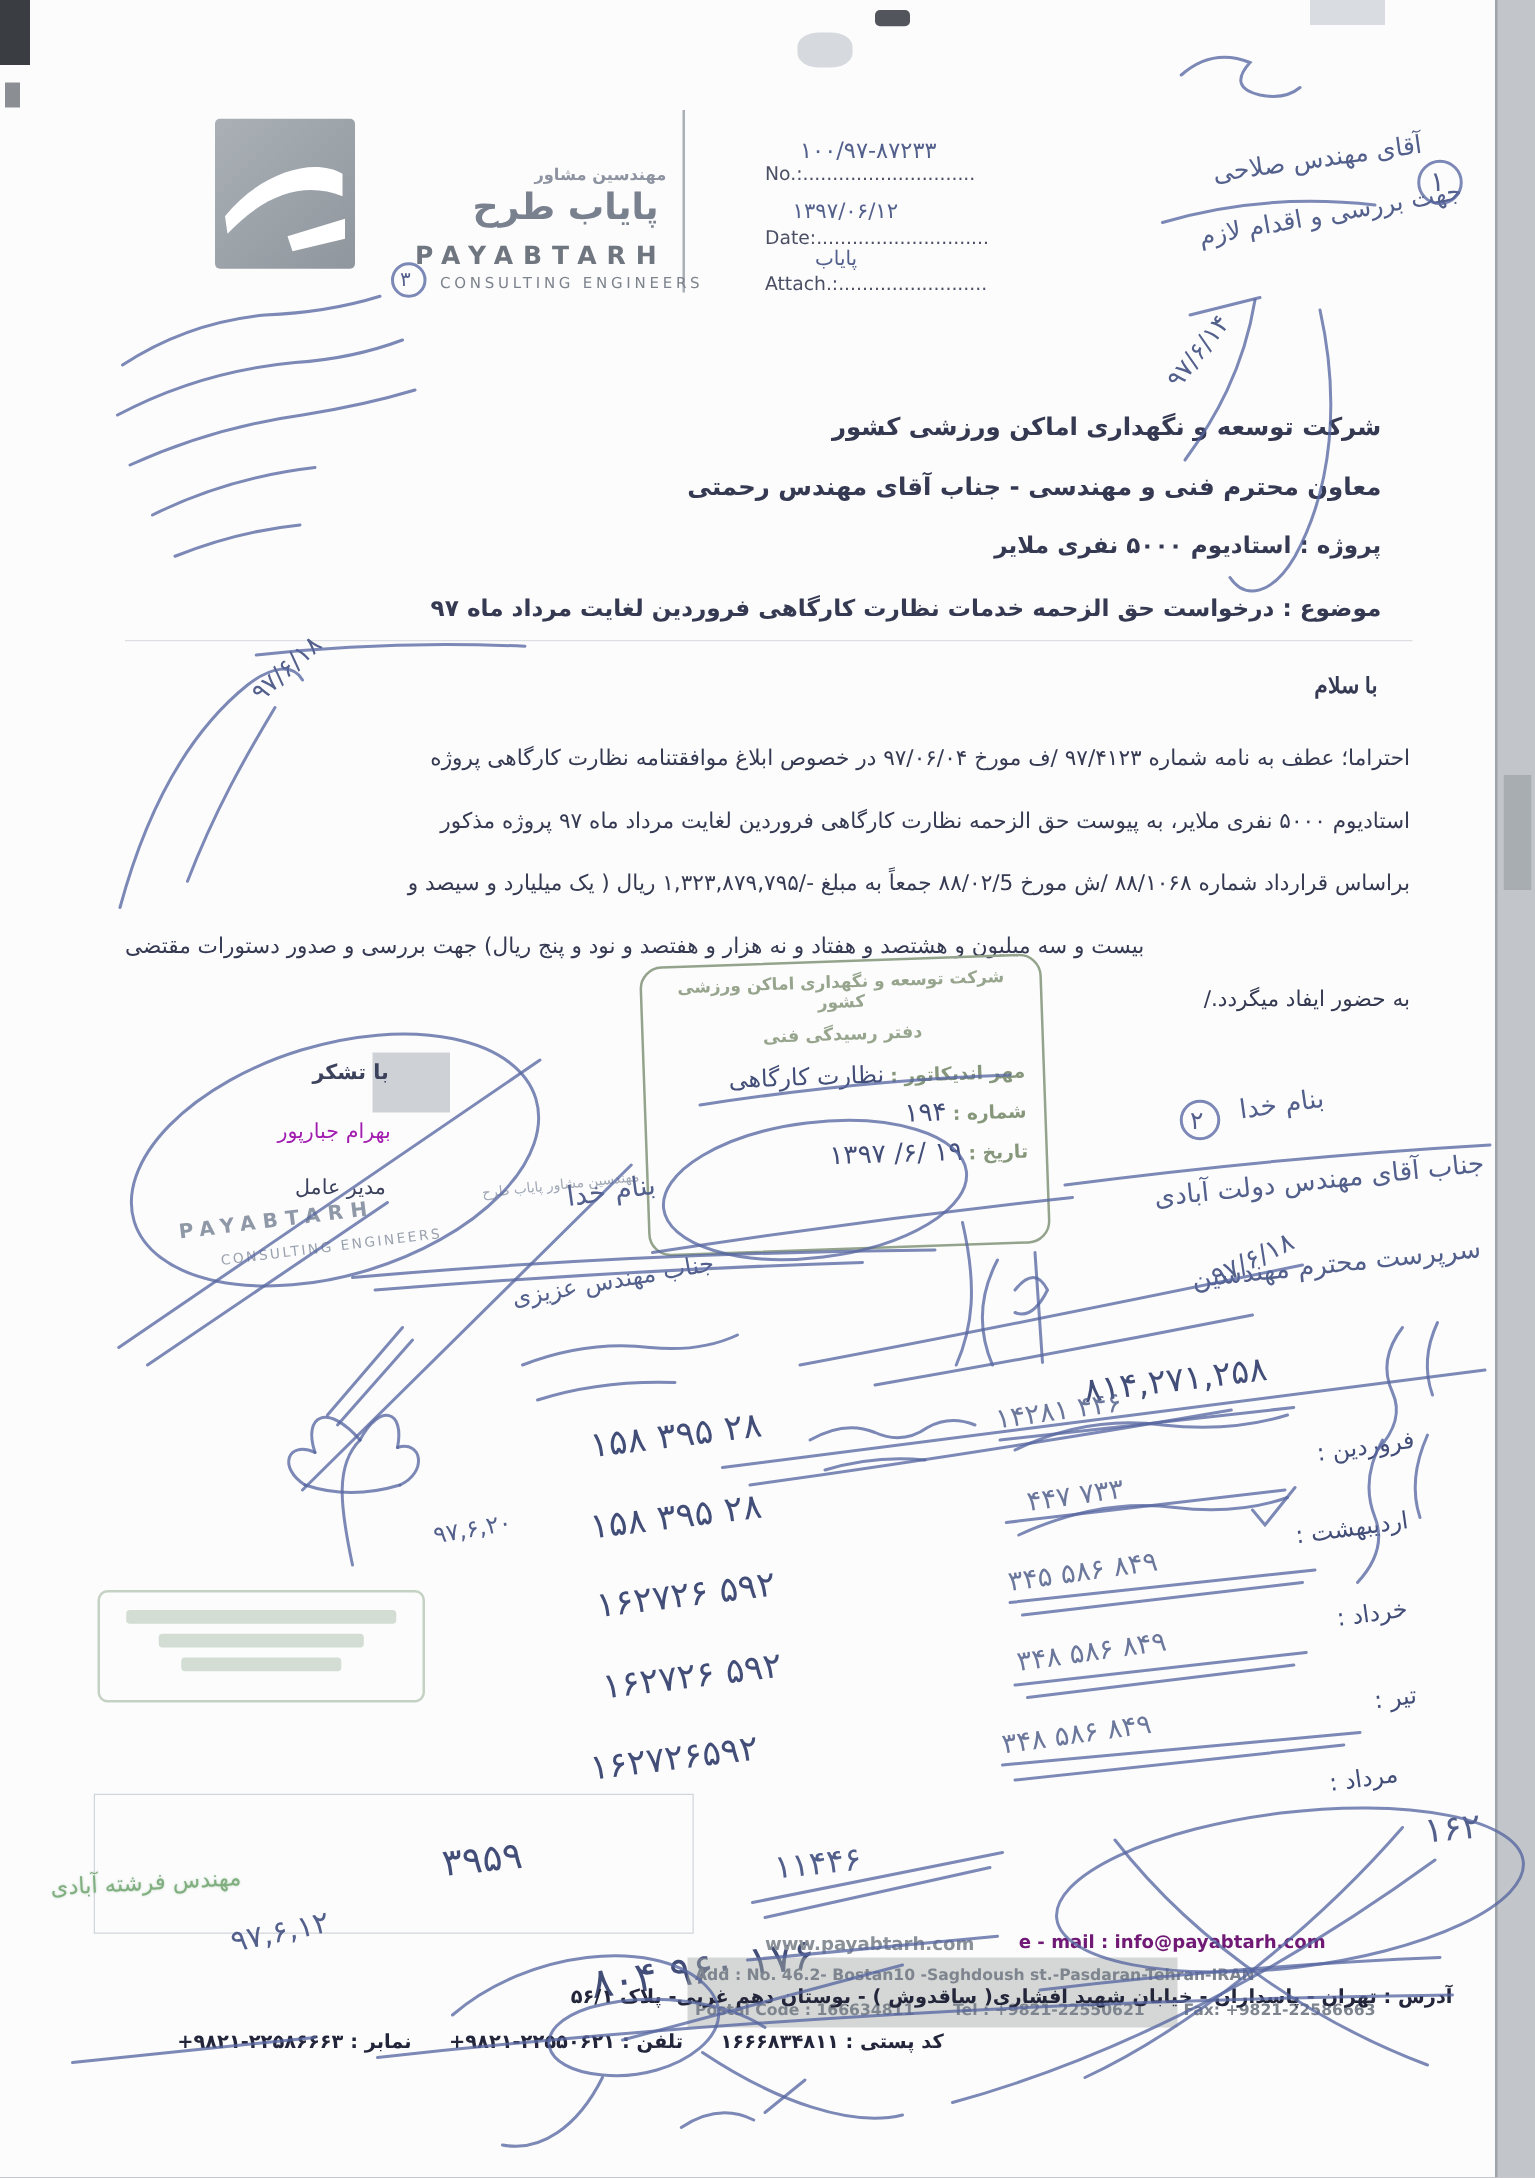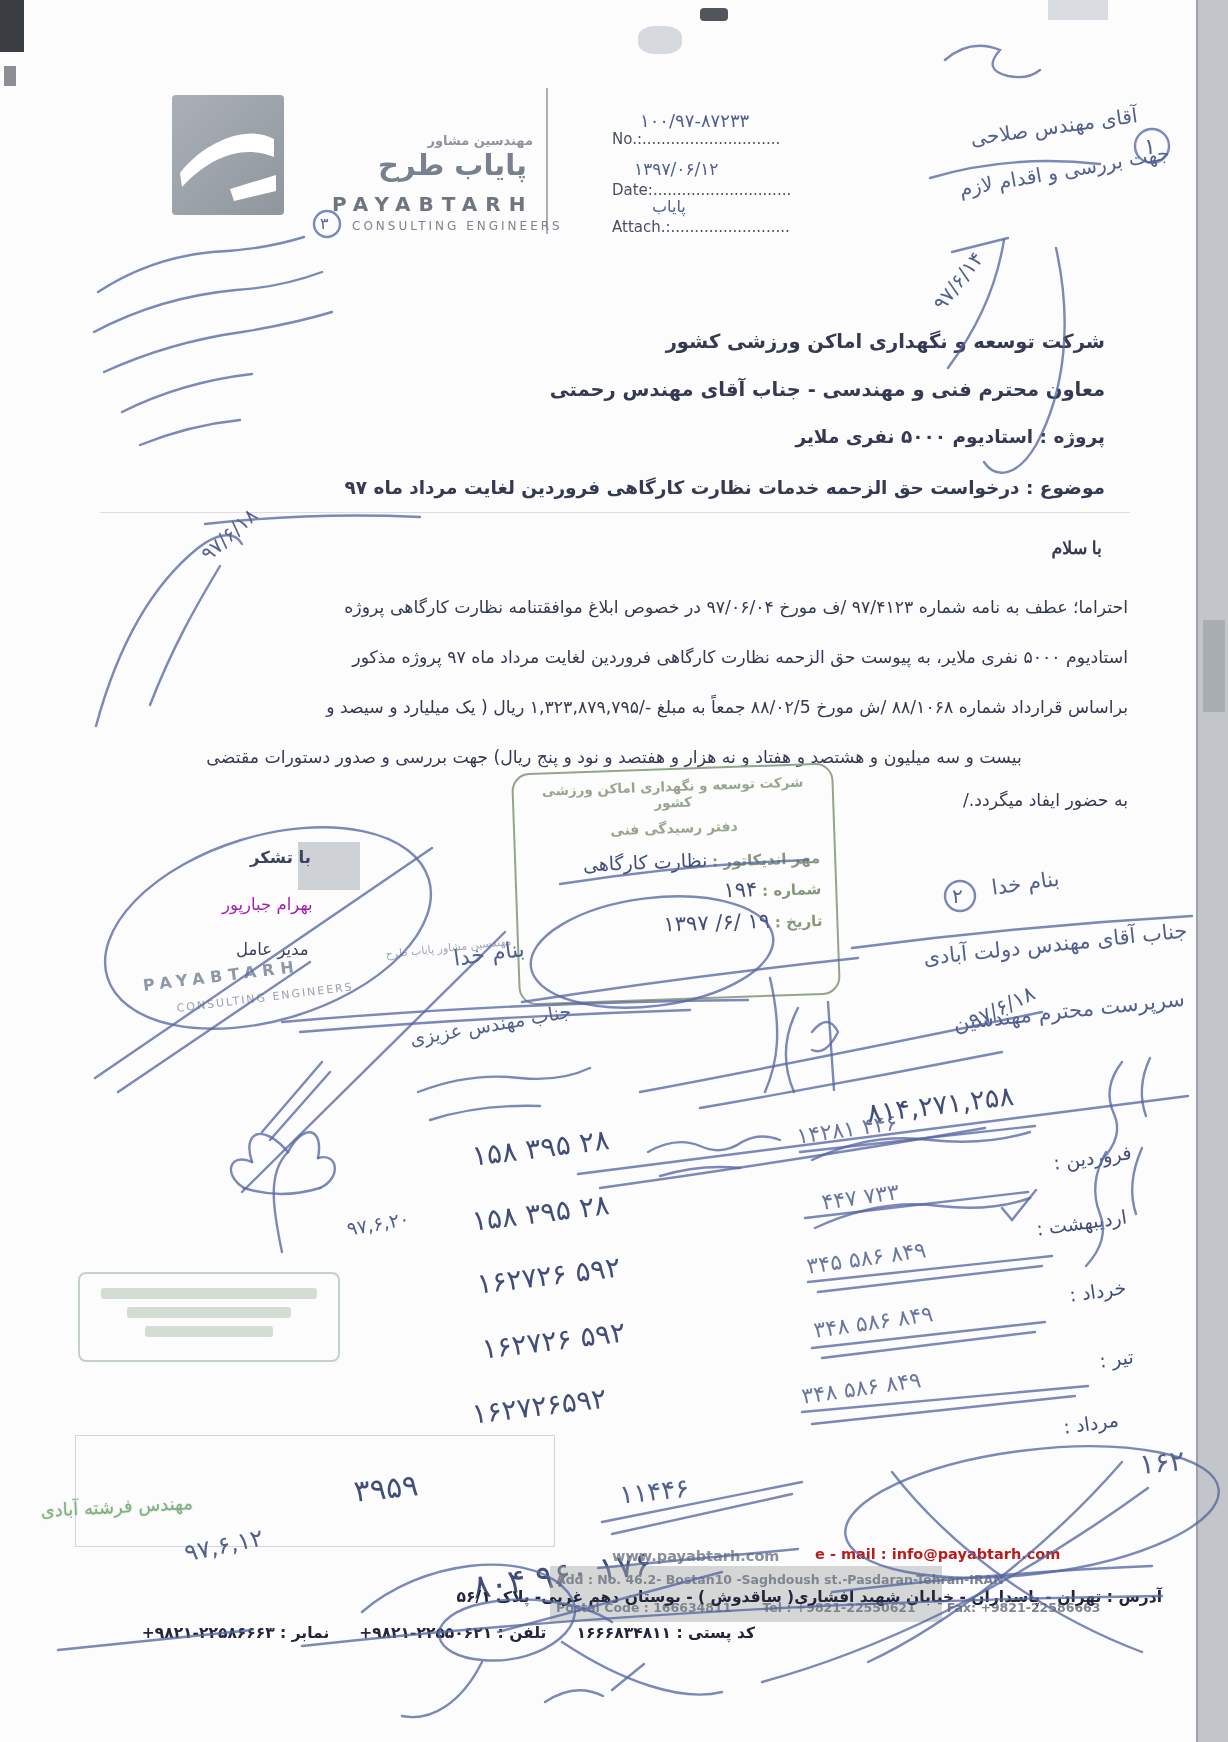--- a/index.html
+++ b/index.html
@@ -67,21 +67,21 @@
   <div class="abs fa print bold" style="right:123px;top:330px;font-size:19.5px;">شرکت توسعه و نگهداری اماکن ورزشی کشور</div>
   <div class="abs fa print bold" style="right:123px;top:378px;font-size:19.5px;">معاون محترم فنی و مهندسی - جناب آقای مهندس رحمتی</div>
   <div class="abs fa print bold" style="right:123px;top:426px;font-size:18.5px;">پروژه : استادیوم ۵۰۰۰ نفری ملایر</div>
   <div class="abs fa print bold" style="right:123px;top:477px;font-size:18.5px;">موضوع : درخواست حق الزحمه خدمات نظارت کارگاهی فروردین لغایت مرداد ماه ۹۷</div>
   <div class="abs fa print bold" style="right:126px;top:538px;font-size:17.5px;font-family:Liberation Serif, serif;">با سلام</div>
   <div class="abs hw rot num" style="left:196px;top:548px;font-size:20px;transform:rotate(-42deg);">۹۷/۶/۱۸</div>
 
   <div class="abs fa print" style="left:100px;width:1028px;top:597px;font-size:17.3px;text-align:right;">احتراما؛ عطف به نامه شماره ۹۷/۴۱۲۳ /ف مورخ ۹۷/۰۶/۰۴ در خصوص ابلاغ موافقتنامه نظارت کارگاهی پروژه</div>
   <div class="abs fa print" style="left:100px;width:1028px;top:647px;font-size:17.3px;text-align:right;">استادیوم ۵۰۰۰ نفری ملایر، به پیوست حق الزحمه نظارت کارگاهی فروردین لغایت مرداد ماه ۹۷ پروژه مذکور</div>
   <div class="abs fa print" style="left:100px;width:1028px;top:697px;font-size:17.3px;text-align:right;">براساس قرارداد شماره ۸۸/۱۰۶۸ /ش مورخ ۸۸/۰۲/5 جمعاً به مبلغ -/۱,۳۲۳,۸۷۹,۷۹۵ ریال ( یک میلیارد و سیصد و</div>
-  <div class="abs fa print" style="left:100px;width:1028px;top:747px;font-size:17.3px;text-align:center;">بیست و سه میلیون و هشتصد و هفتاد و نه هزار و هفتصد و نود و پنج ریال) جهت بررسی و صدور دستورات مقتضی</div>
+  <div class="abs fa print" style="left:100px;width:1028px;top:747px;font-size:17.3px;text-align:left;">بیست و سه میلیون و هشتصد و هفتاد و نه هزار و هفتصد و نود و پنج ریال) جهت بررسی و صدور دستورات مقتضی</div>
   <div class="abs fa print" style="left:100px;width:1028px;top:790px;font-size:17.3px;text-align:right;">به حضور ایفاد میگردد./</div>
 
   <div class="abs stampbox fa" style="left:515px;top:768px;width:322px;height:232px;transform:rotate(-2deg);padding:8px 14px;box-sizing:border-box;">
     <div class="stampg bold" style="font-size:13.5px;text-align:center;opacity:.85;">شرکت توسعه و نگهداری اماکن ورزشی کشور</div>
     <div class="stampg bold" style="font-size:14px;text-align:center;margin-top:10px;opacity:.85;">دفتر رسیدگی فنی</div>
     <div style="margin-top:14px;font-size:15px;">
       <span class="stampg bold">مهر اندیکاتور :</span>
       <span class="hw2" style="font-size:19px;">نظارت کارگاهی</span>
     </div>
     <div style="margin-top:8px;font-size:15px;">
@@ -160,21 +160,21 @@
       <span>کد پستی :</span> <span class="num">۱۶۶۶۸۳۴۸۱۱</span>
     </span>
     <span>
       <span>تلفن :</span> <span class="num">+۹۸۲۱-۲۲۵۵۰۶۲۱</span>
     </span>
     <span>
       <span>نمابر :</span> <span class="num">+۹۸۲۱-۲۲۵۸۶۶۶۳</span>
     </span>
   </div>
   <div class="abs bold" style="left:612px;top:1548px;font-size:14.5px;color:#8a9098;">www.payabtarh.com</div>
-  <div class="abs bold" style="left:815px;top:1546px;font-size:14.5px;color:#b91c1c;text-align:center;">e - mail : info@payabtarh.com</div>
+  <div class="abs bold" style="left:815px;top:1546px;font-size:14.5px;color:#701a75;text-align:center;">e - mail : info@payabtarh.com</div>
 
   <svg class="overlay" width="1228" height="1742" viewBox="0 0 1228 1742">
 
     <path d="M945,60 q25,-22 55,-10 q-18,20 8,26 q20,4 32,-6"></path>
     <path d="M930,178 q80,-24 170,-14"></path>
     <circle cx="1152" cy="146" r="17"></circle>
     <path d="M952,252 L1008,238"></path>
     <path d="M1004,240 C995,295 972,335 948,368"></path>
     <path d="M1056,248 C1072,320 1066,390 1036,445 C1018,476 996,480 984,462"></path>
 

